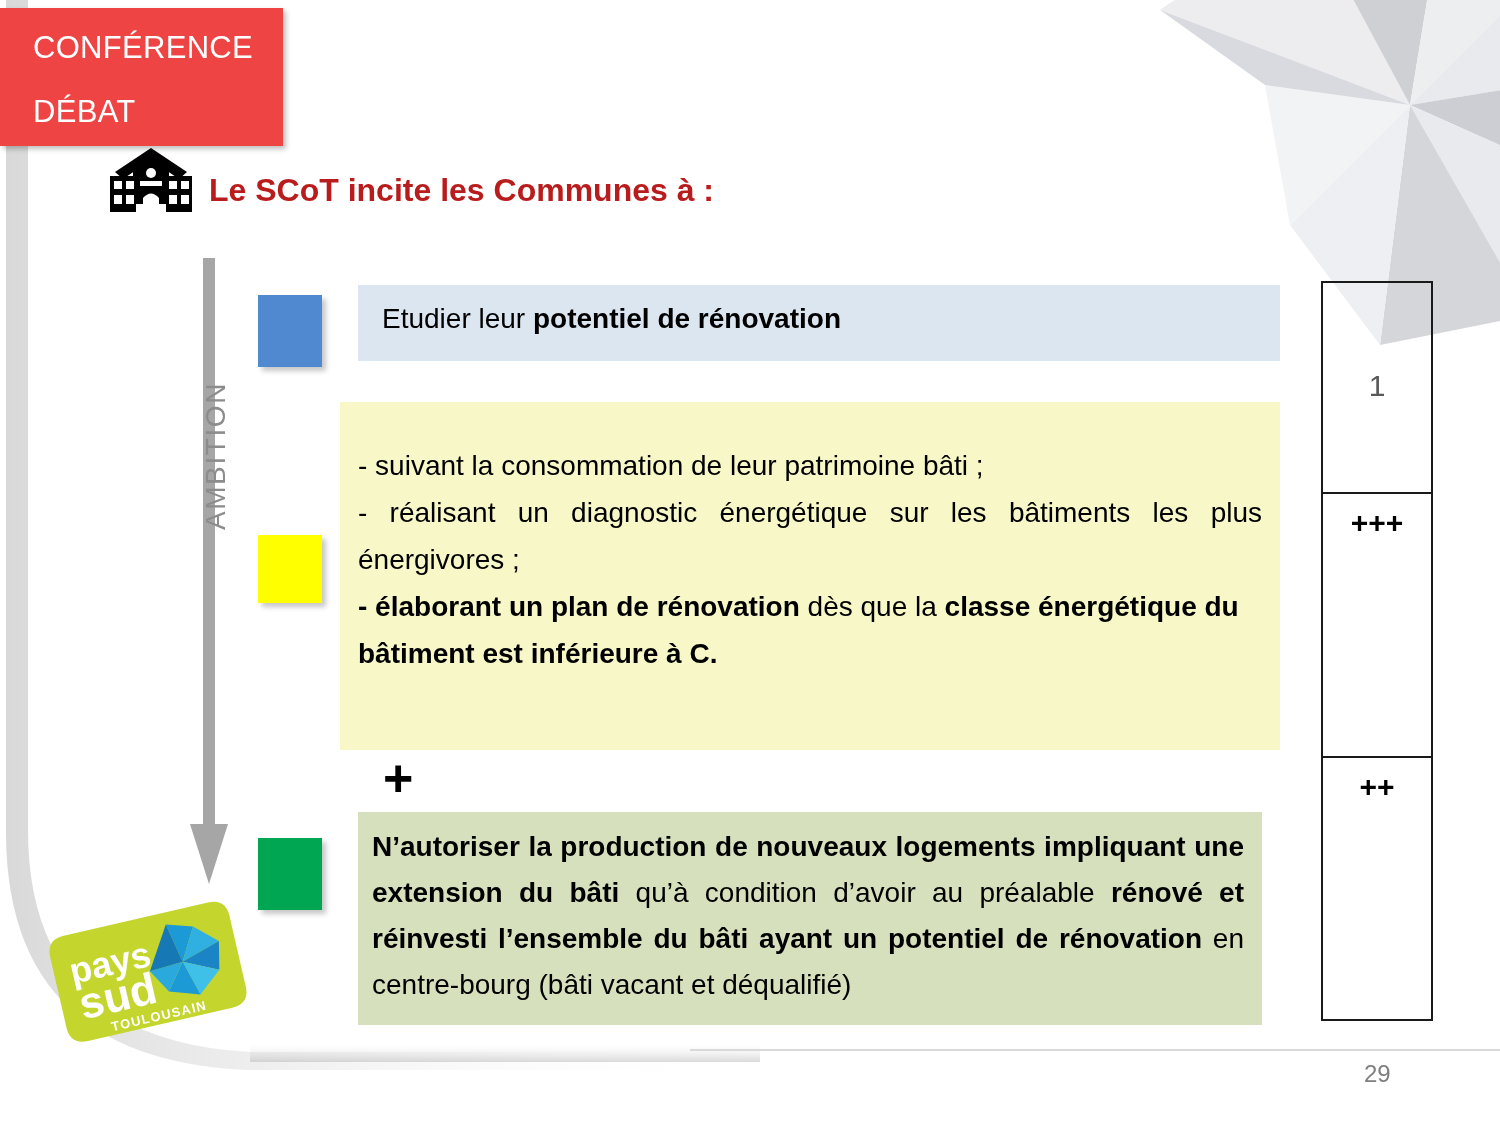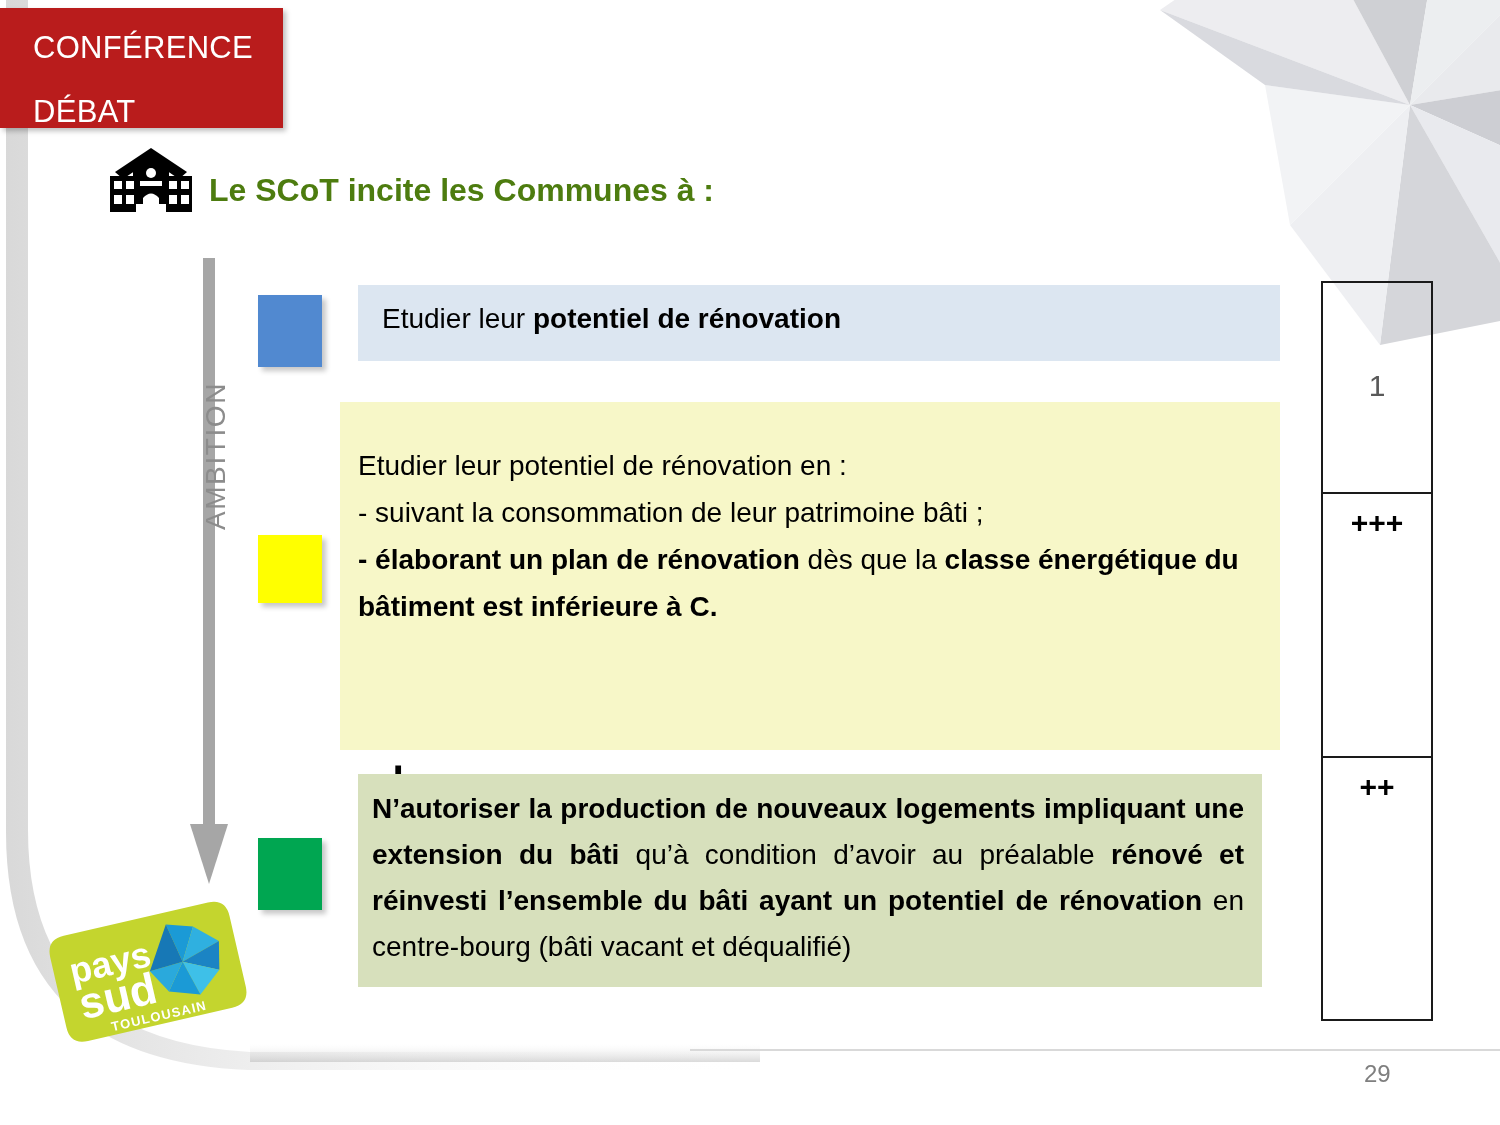--- a/index.html
+++ b/index.html
@@ -37,22 +37,22 @@
     height: 1140px;
     pointer-events: none;
   }
 
   
   .conf-tab {
     position: absolute;
     left: 0px;
     top: 8px;
     width: 283px;
-    height: 120px;
-    background: #b91c1c;
+    height: 138px;
+    background: #ef4444;
     box-shadow: 3px 3px 5px rgba(0,0,0,0.25);
   }
   .conf-tab .line {
     position: absolute;
     left: 33px;
     color: #ffffff;
     font-size: 31px;
     letter-spacing: 0.3px;
     white-space: nowrap;
   }
@@ -79,21 +79,21 @@
     top: 146px;
     width: 88px;
     height: 66px;
   }
   .heading-text {
     position: absolute;
     left: 209px;
     top: 172px;
     font-size: 32px;
     font-weight: bold;
-    color: #4d7c0f;
+    color: #b91c1c;
     white-space: nowrap;
   }
 
   
   .ambition-arrow {
     position: absolute;
     left: 188px;
     top: 258px;
     width: 42px;
     height: 630px;
@@ -133,21 +133,21 @@
     font-size: 28px;
   }
   .box-yellow {
     left: 340px; top: 402px; width: 940px; height: 348px;
     padding: 40px 18px 0 18px;
     font-size: 28px;
     line-height: 47px;
     text-align: justify;
   }
   .box-green {
-    left: 358px; top: 774px; width: 904px; height: 213px;
+    left: 358px; top: 812px; width: 904px; height: 213px;
     padding: 12px 18px 0 14px;
     font-size: 28px;
     line-height: 46px;
     text-align: justify;
   }
   .box b { font-weight: bold; }
 
   .plus-sign {
     position: absolute;
     left: 383px;
@@ -293,22 +293,22 @@
 
   <div class="swatch swatch-blue" style="background:#5189d0;"></div>
   <div class="swatch swatch-yellow" style="background:#ffff00;"></div>
   <div class="swatch swatch-green" style="background:#00a651;"></div>
 
   <div class="box box-blue" style="background:#dce6f1;">
     <span>Etudier leur </span><b>potentiel de rénovation</b>
   </div>
 
   <div class="box box-yellow" style="background:#f7f7c8;">
-    <div style="text-align:left;">Etudier leur potentiel de rénovation en :</div>
     <div style="text-align:left;">- suivant la consommation de leur patrimoine bâti ;</div>
+    <div>-  réalisant un diagnostic énergétique sur les bâtiments les plus énergivores ;</div>
     <div style="text-align:left;"><b>- élaborant un plan de rénovation</b><span> dès que la </span><b>classe énergétique du bâtiment est inférieure à C.</b></div>
   </div>
 
   <div class="plus-sign">+</div>
 
   <div class="box box-green" style="background:#d7e0bc;">
     <b>N’autoriser la production de nouveaux logements impliquant une extension du bâti</b><span> qu’à condition d’avoir au préalable </span><b>rénové et réinvesti l’ensemble du bâti ayant un potentiel de rénovation</b><span> en centre-bourg (bâti vacant et déqualifié)</span>
   </div>
 
   <div class="rating-table">

